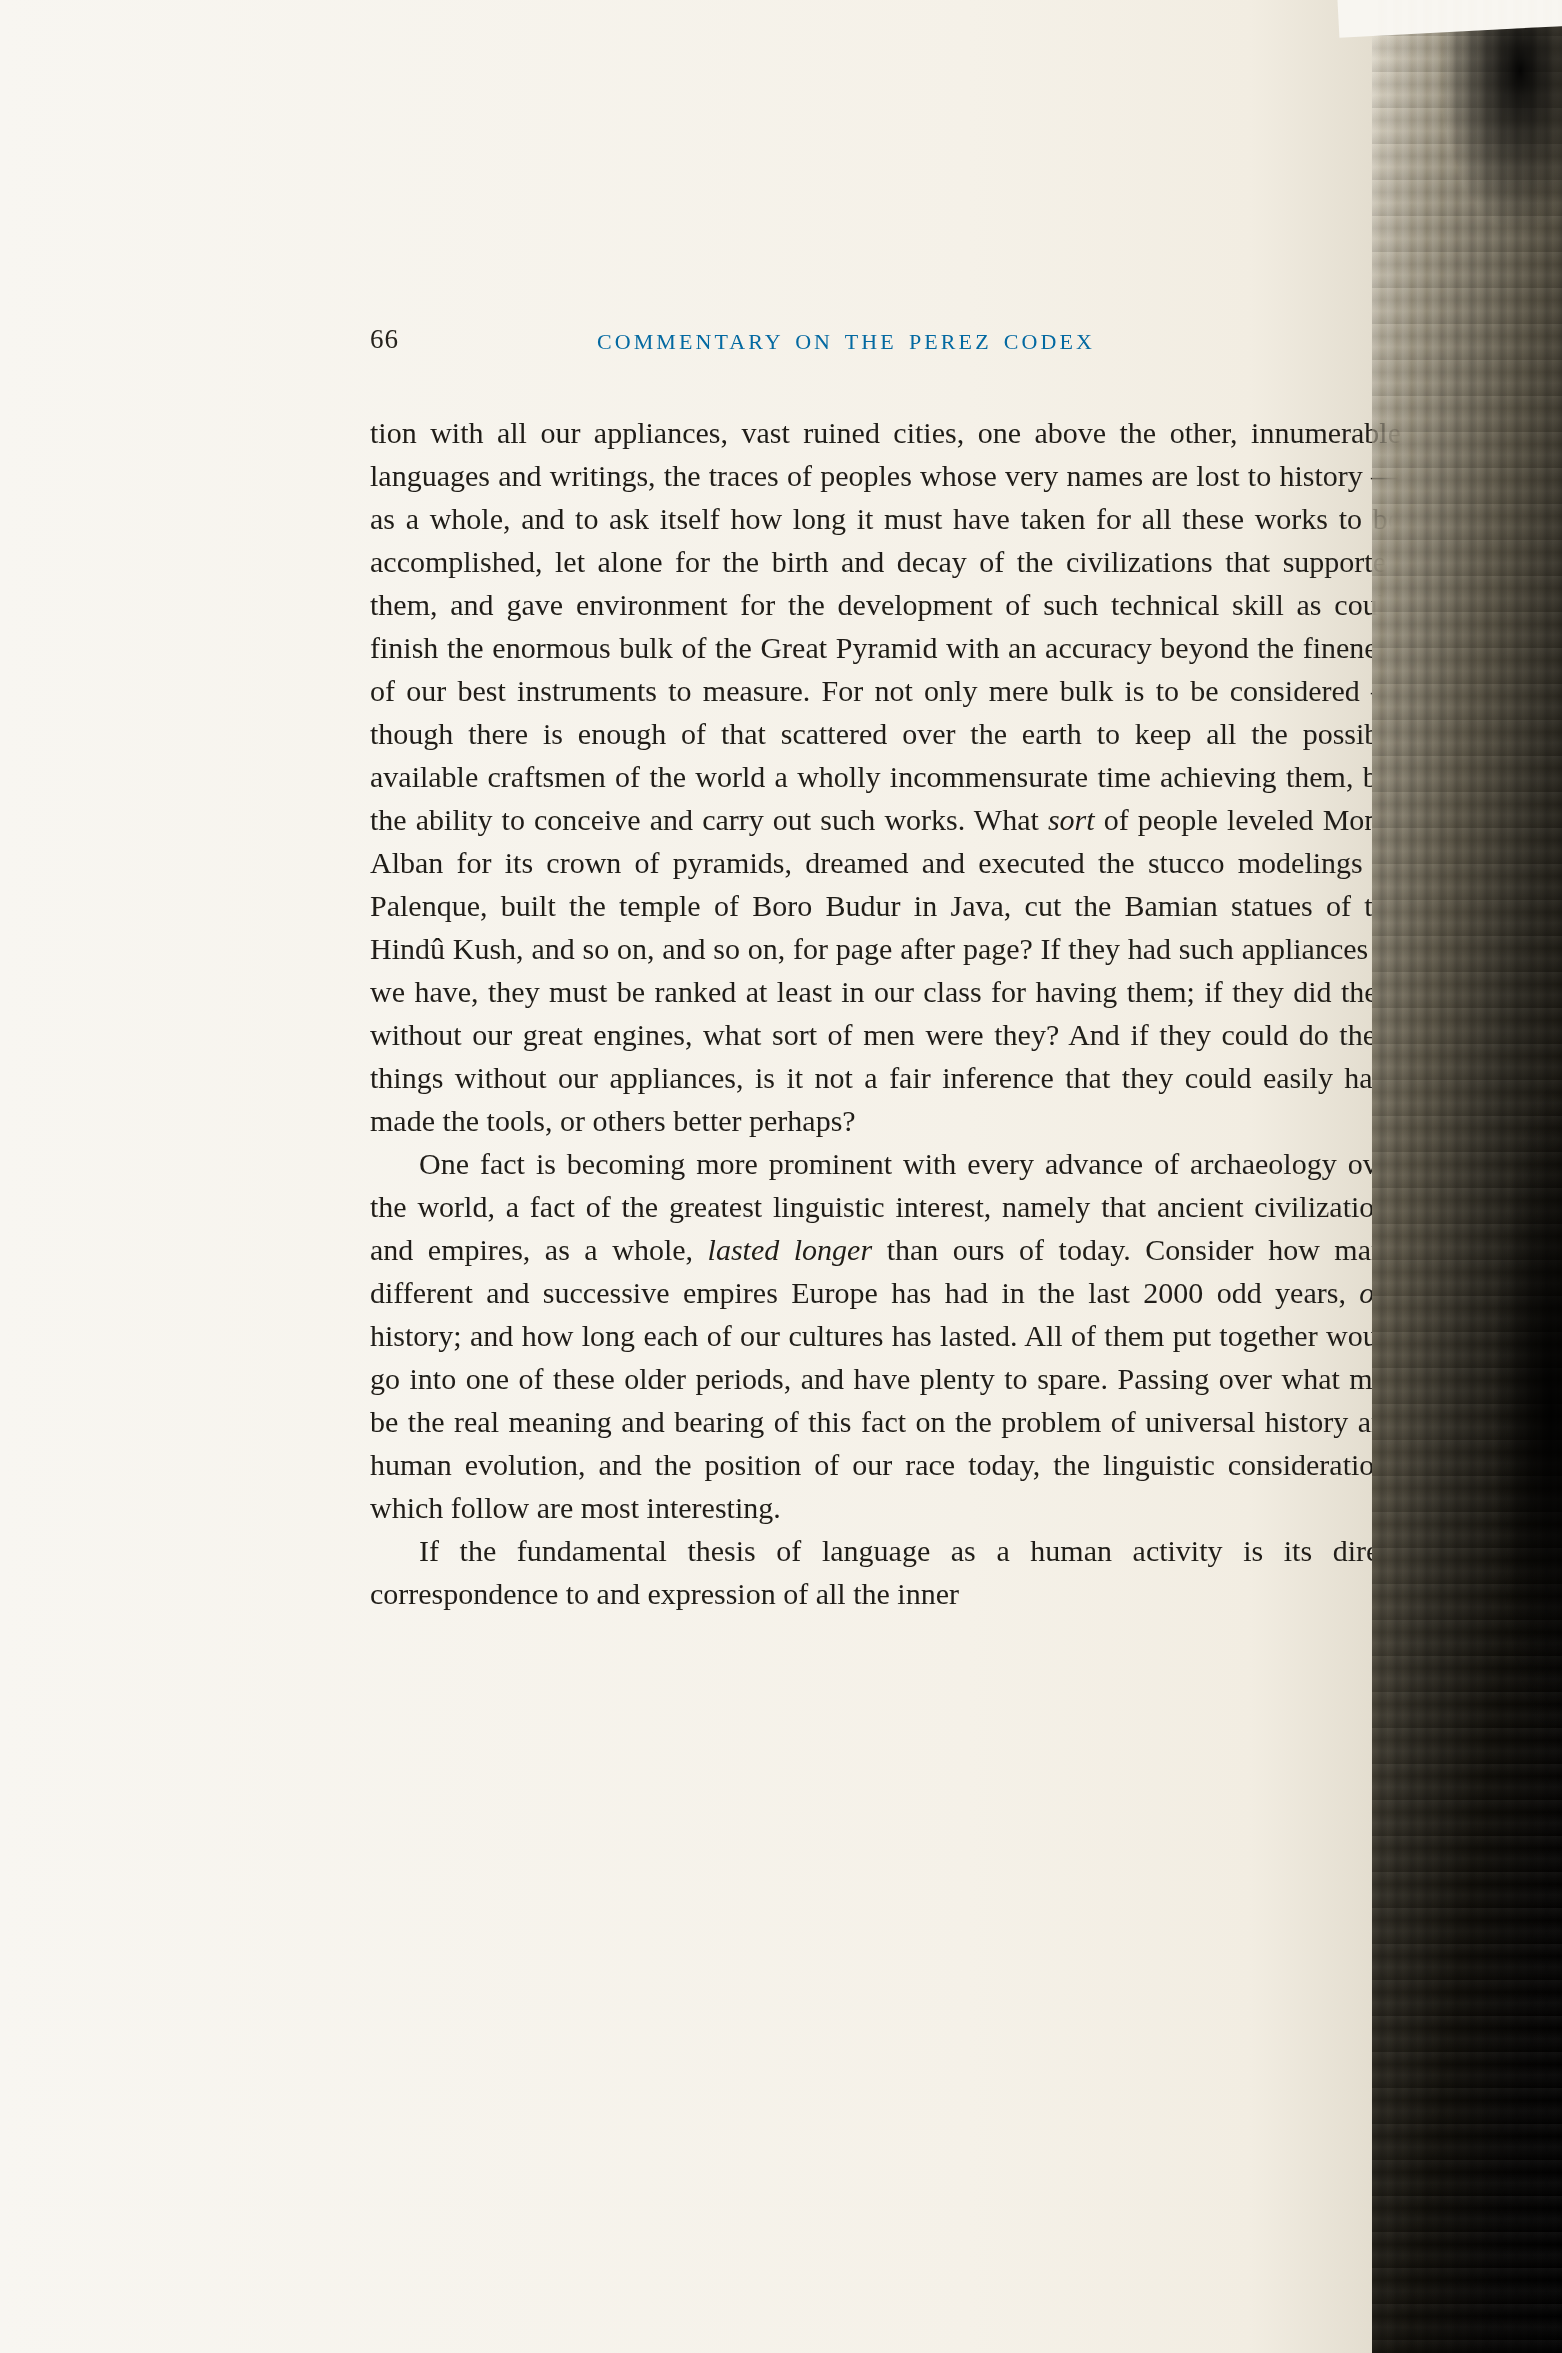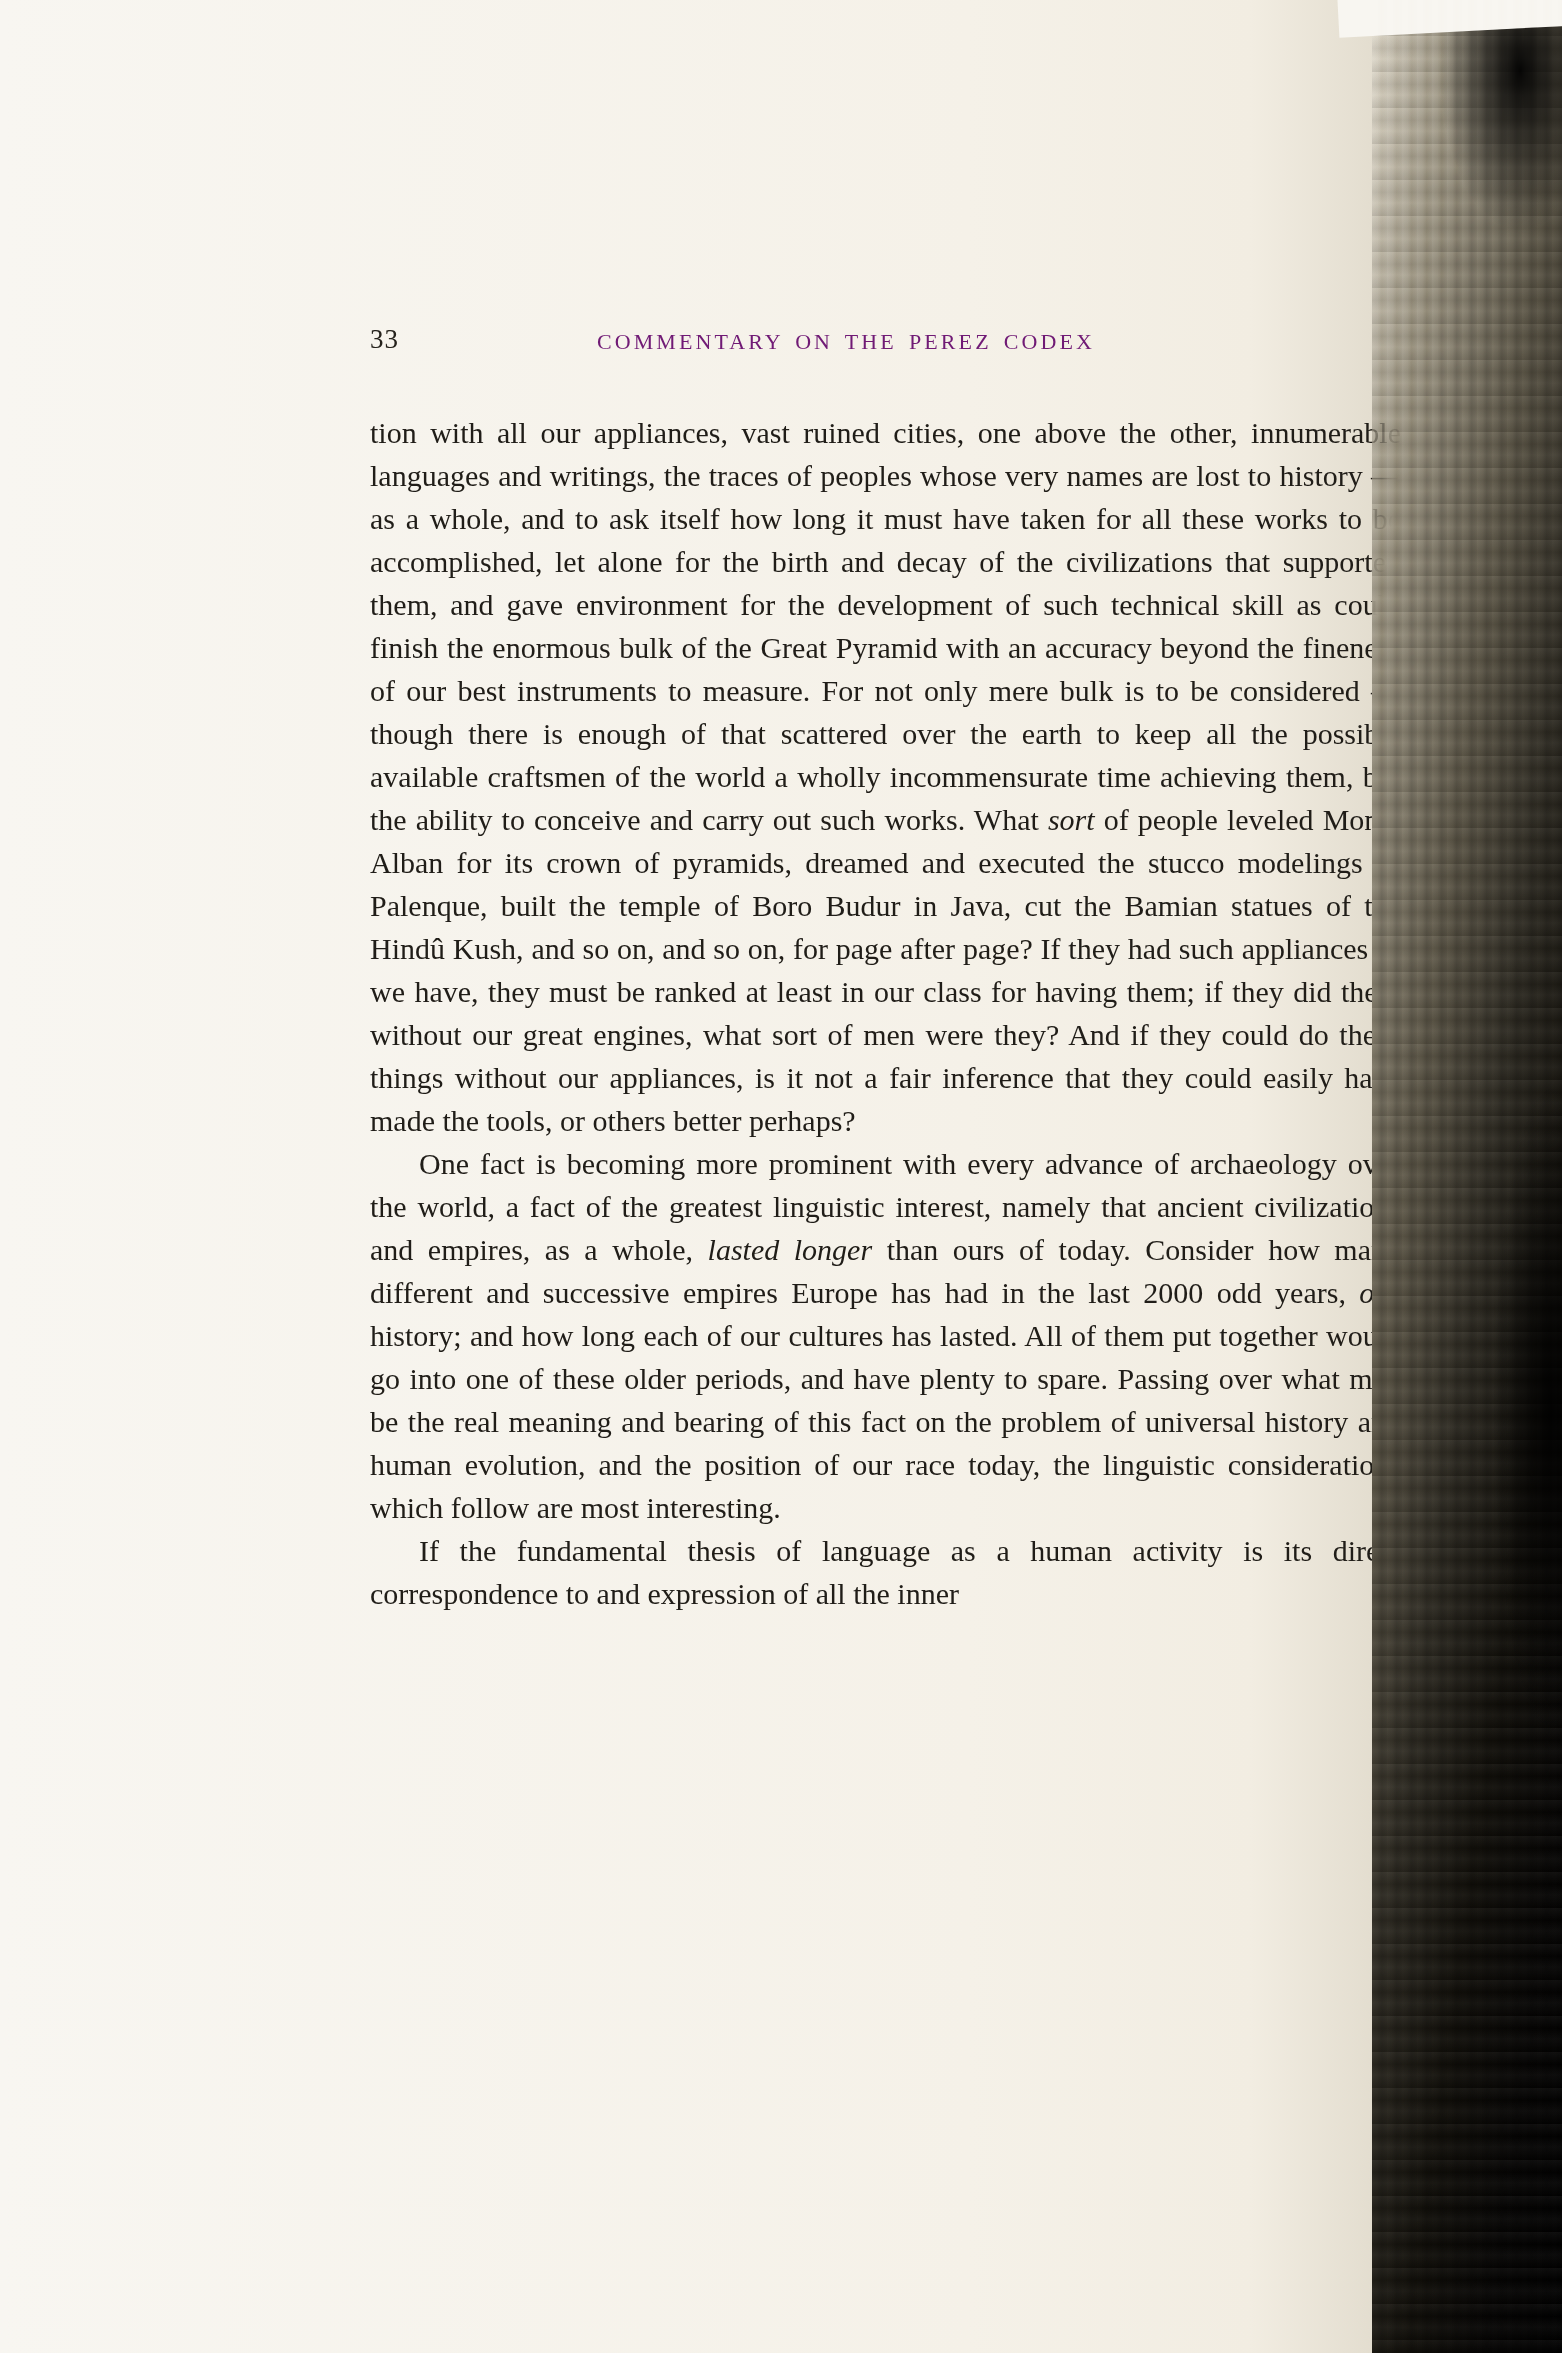--- a/index.html
+++ b/index.html
@@ -93,21 +93,21 @@
   }
   .running-head {
     position: absolute;
     left: 0;
     right: 79px;
     top: 5.3px;
     text-align: center;
     font-size: 22px;
     letter-spacing: 3.1px;
     word-spacing: 3.5px;
-    color: #701a75;
+    color: #0369a1;
     white-space: nowrap;
   }
 
   .body-text {
     font-size: 30px;
     line-height: 43px;
     text-align: justify;
     color: #201d18;
   }
   .body-text p {
@@ -120,21 +120,21 @@
   .body-text i {
   }
 </style>
 </head>
 <body>
 
 <div class="page">
 
   <div class="content">
     <div class="header-row">
-      <span class="page-num">33</span>
+      <span class="page-num">66</span>
       <span class="running-head">COMMENTARY ON THE PEREZ CODEX</span>
     </div>
 
     <div class="body-text">
       <p class="no-indent"><span>tion with all our appliances, vast ruined cities, one above the other, innumerable languages and writings, the traces of peoples whose very names are lost to history — as a whole, and to ask itself how long it must have taken for all these works to be accomplished, let alone for the birth and decay of the civilizations that supported them, and gave environment for the development of such technical skill as could finish the enormous bulk of the Great Pyramid with an accuracy beyond the fineness of our best instruments to measure. For not only mere bulk is to be considered — though there is enough of that scattered over the earth to keep all the possible available craftsmen of the world a wholly incommensurate time achieving them, but the ability to conceive and carry out such works. What </span><i>sort</i><span> of people leveled Monte Alban for its crown of pyramids, dreamed and executed the stucco modelings of Palenque, built the temple of Boro Budur in Java, cut the Bamian statues of the Hindû Kush, and so on, and so on, for page after page? If they had such appliances as we have, they must be ranked at least in our class for having them; if they did them without our great engines, what sort of men were they? And if they could do these things without our appliances, is it not a fair inference that they could easily have made the tools, or others better perhaps?</span></p>
       <p><span>One fact is becoming more prominent with every advance of archaeology over the world, a fact of the greatest linguistic interest, namely that ancient civilizations and empires, as a whole, </span><i>lasted longer</i><span> than ours of today. Consider how many different and successive empires Europe has had in the last 2000 odd years, </span><i>our</i><span> history; and how long each of our cultures has lasted. All of them put together would go into one of these older periods, and have plenty to spare. Passing over what may be the real meaning and bearing of this fact on the problem of universal history and human evolution, and the position of our race today, the linguistic considerations which follow are most interesting.</span></p>
       <p><span>If the fundamental thesis of language as a human activity is its direct correspondence to and expression of all the inner</span></p>
     </div>
   </div>
 

